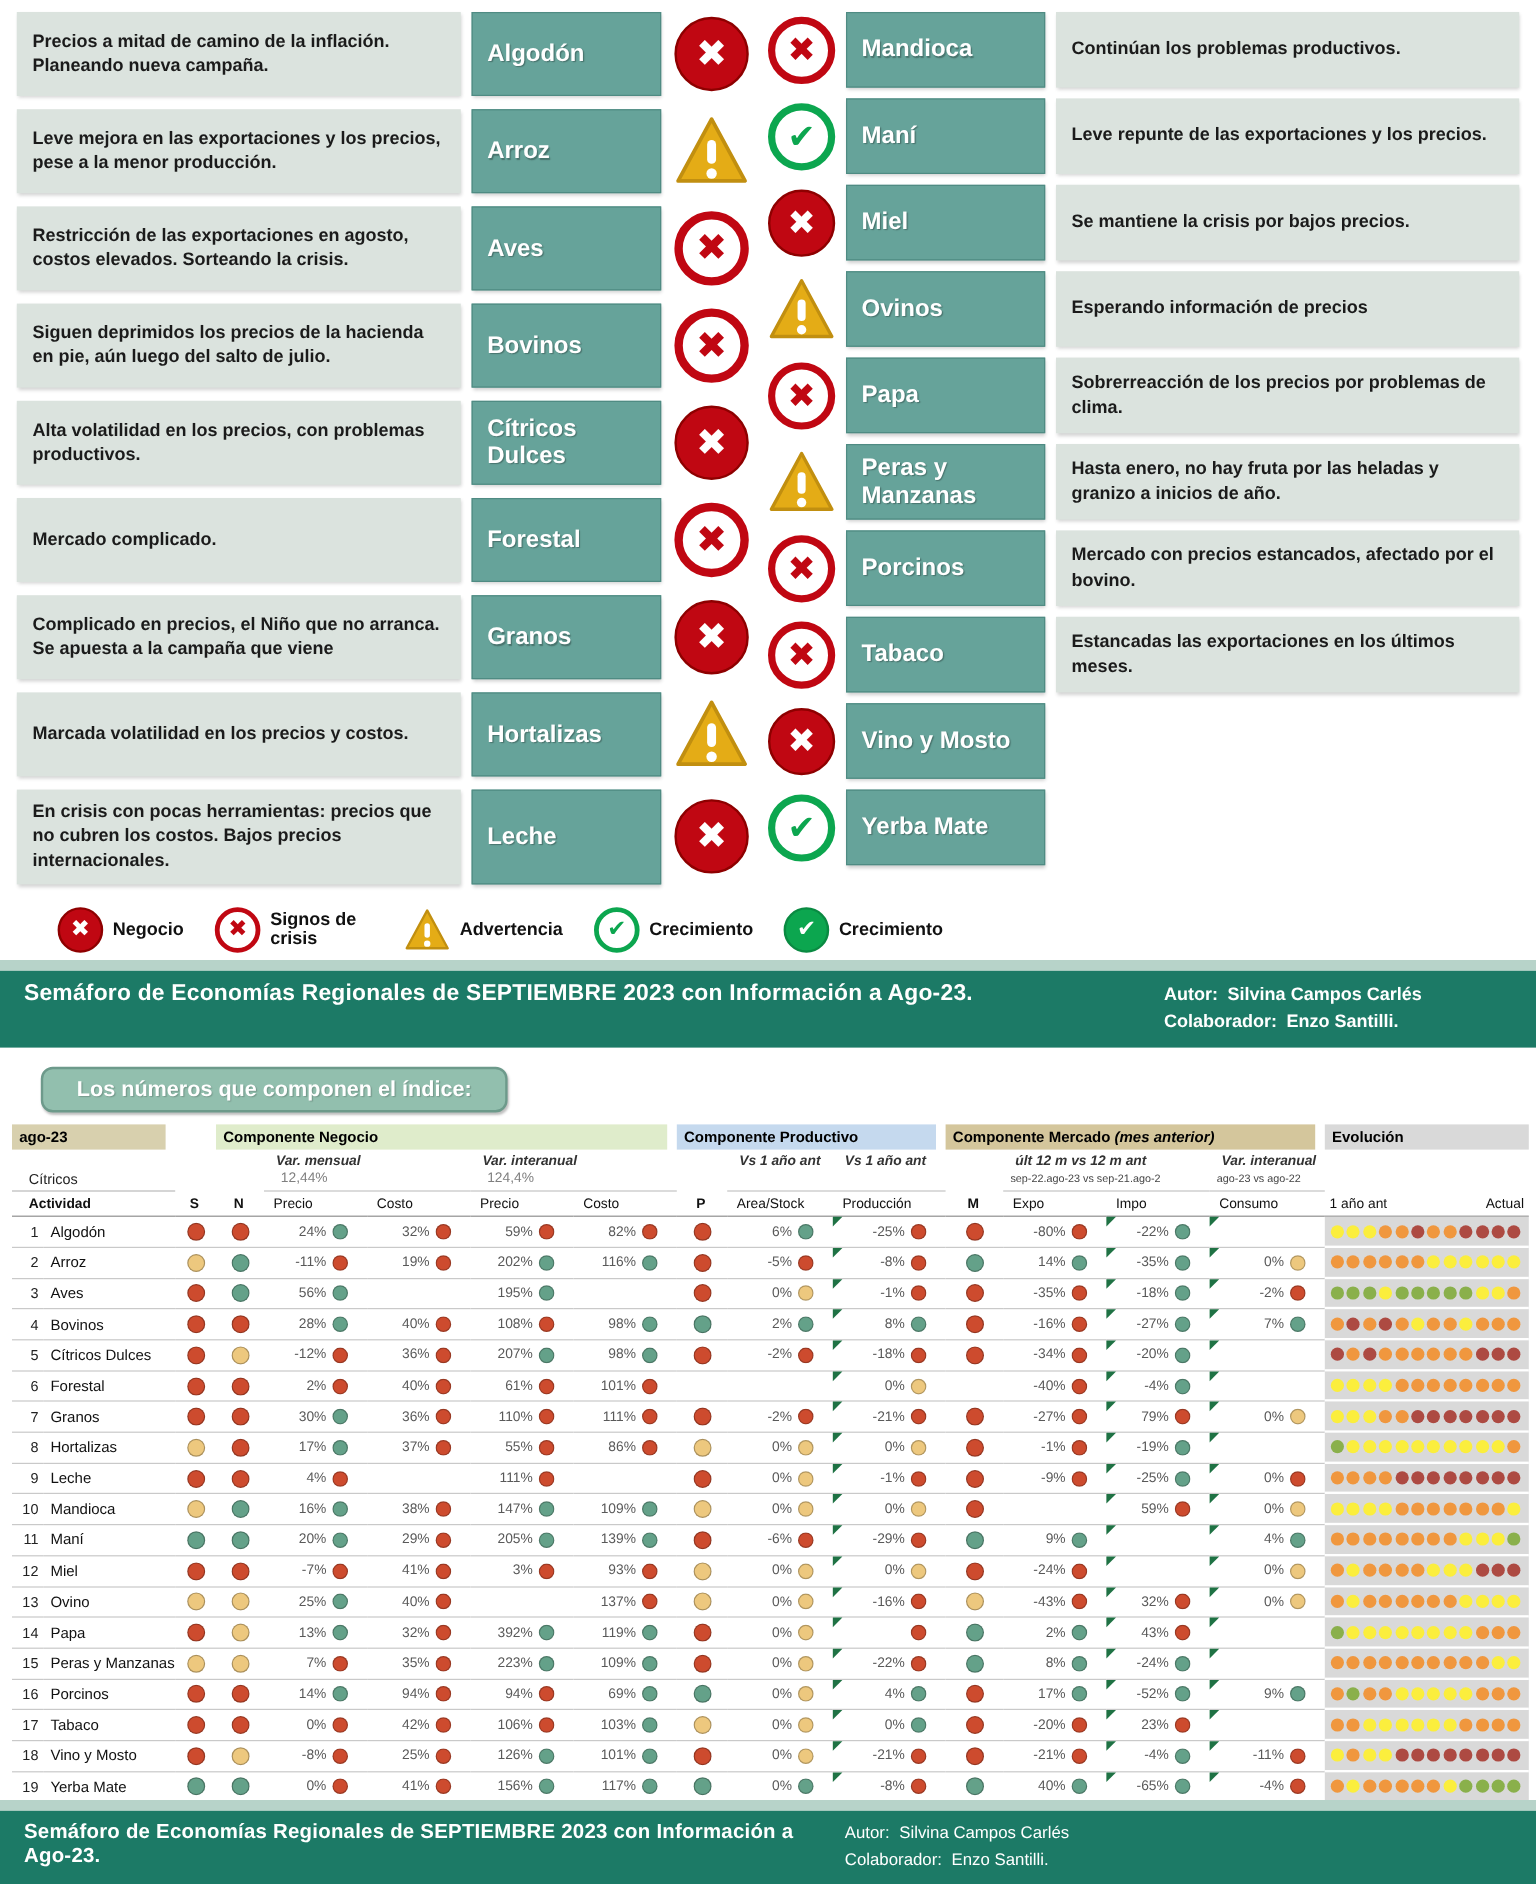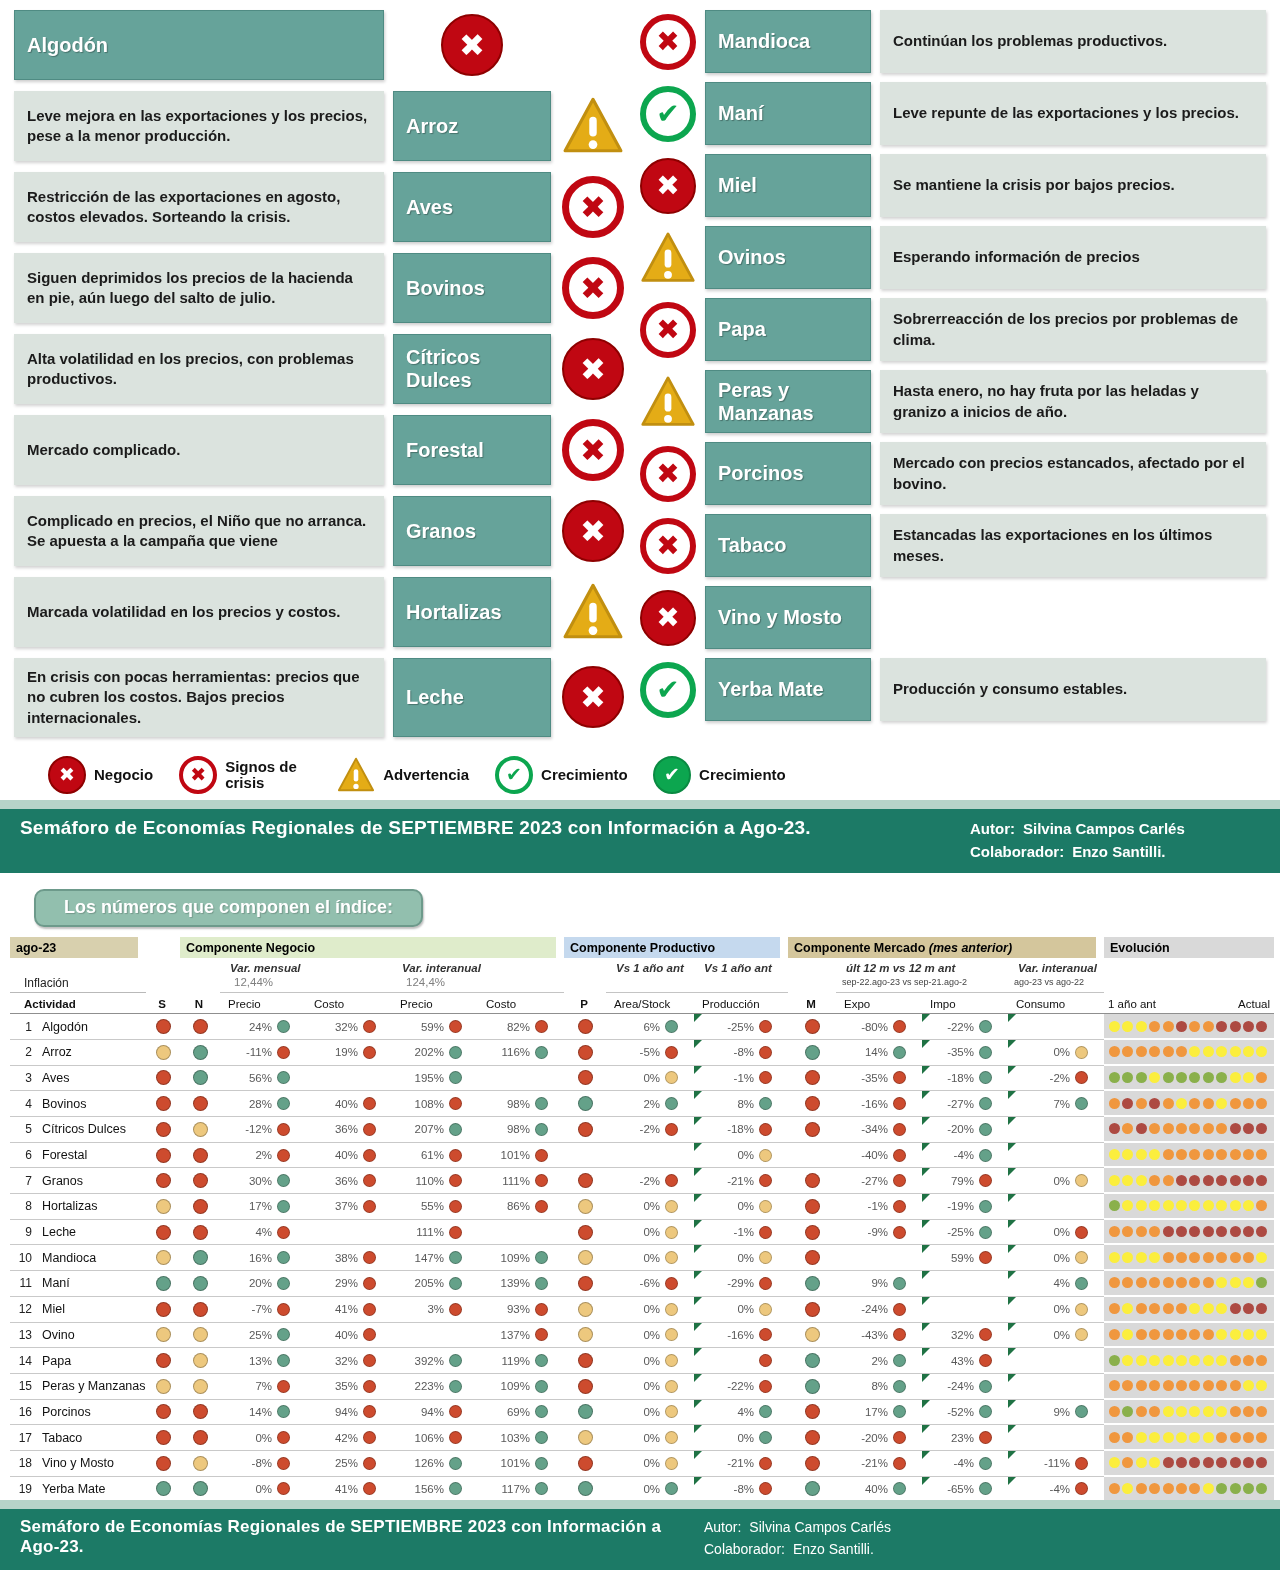--- a/index.html
+++ b/index.html
@@ -84,20 +84,21 @@
   .edot{width:11px;height:11px;border-radius:50%;display:inline-block;flex:none;}
   
   .footer{position:absolute;left:0;top:1500px;width:1280px;}
 </style>
 </head>
 <body>
 
 <div class="top">
   <div class="colL" id="left-rows">
       <div class="crow">
+        <div class="desc">Precios a mitad de camino de la inflación. Planeando nueva campaña.</div>
         <div class="ncard">Algodón</div>
         <div class="icobox">
           <span class="cicon" style="height: 62px; width: 62px; font-size: 31px; background: rgb(192, 7, 18); border: 2px solid rgb(142, 0, 0); color: rgb(255, 255, 255);">✖</span>
         </div>
       </div>
       <div class="crow">
         <div class="desc">Leve mejora en las exportaciones y los precios, pese a la menor producción.</div>
         <div class="ncard">Arroz</div>
         <div class="icobox">
           <svg width="62" height="62" viewBox="0 0 100 100" style="flex: 0 0 auto;">
@@ -230,21 +231,20 @@
         <div class="icobox">
           <span class="cicon" style="height: 56px; width: 56px; font-size: 28px; background: rgb(192, 7, 18); border: 2px solid rgb(142, 0, 0); color: rgb(255, 255, 255);">✖</span>
         </div>
         <div class="ncard">Vino y Mosto</div>
       </div>
       <div class="crow">
         <div class="icobox">
           <span class="cicon" style="height: 56px; width: 56px; font-size: 28px; background: rgb(255, 255, 255); border: 6px solid rgb(12, 166, 79); color: rgb(12, 166, 79);">✔</span>
         </div>
         <div class="ncard">Yerba Mate</div>
-        <div class="desc">Producción y consumo estables.</div>
       </div>
     </div>
 </div>
 
 <div class="legend" id="legend">
     <div class="litem">
       <span class="cicon" style="height: 38px; width: 38px; font-size: 19px; background: rgb(192, 7, 18); border: 2px solid rgb(142, 0, 0); color: rgb(255, 255, 255);">✖</span>
       <span class="lbl">Negocio</span>
     </div>
     <div class="litem">
@@ -303,21 +303,21 @@
   <div class="tgrid thead-sub">
     <div class="subl" style="grid-column:5/7">Var. mensual</div>
     <div class="subl" style="grid-column:7/9">Var. interanual</div>
     <div class="subl" style="grid-column:10/11">Vs 1 año ant</div>
     <div class="subl" style="grid-column:11/12">Vs 1 año ant</div>
     <div class="subl" style="grid-column:13/15">últ 12 m vs 12 m ant</div>
     <div class="subl" style="grid-column:15/16">Var. interanual</div>
   </div>
 
   <div class="tgrid thead-sub2">
-    <div class="infl" style="grid-column:1/3">Inflación</div>
+    <div class="infl" style="grid-column:1/3">Cítricos</div>
     <div class="gval" style="grid-column:5/7">12,44%</div>
     <div class="gval" style="grid-column:7/9">124,4%</div>
     <div class="gval" style="grid-column:10/12"></div>
     <div class="tiny" style="grid-column:13/15">sep-22.ago-23 vs sep-21.ago-2</div>
     <div class="tiny" style="grid-column:15/16">ago-23 vs ago-22</div>
   </div>
 
   <div class="tgrid thead-cols">
     <div class="coll actl" style="grid-column:1/3">Actividad</div>
     <div class="coll cc" style="grid-column:3">S</div>

